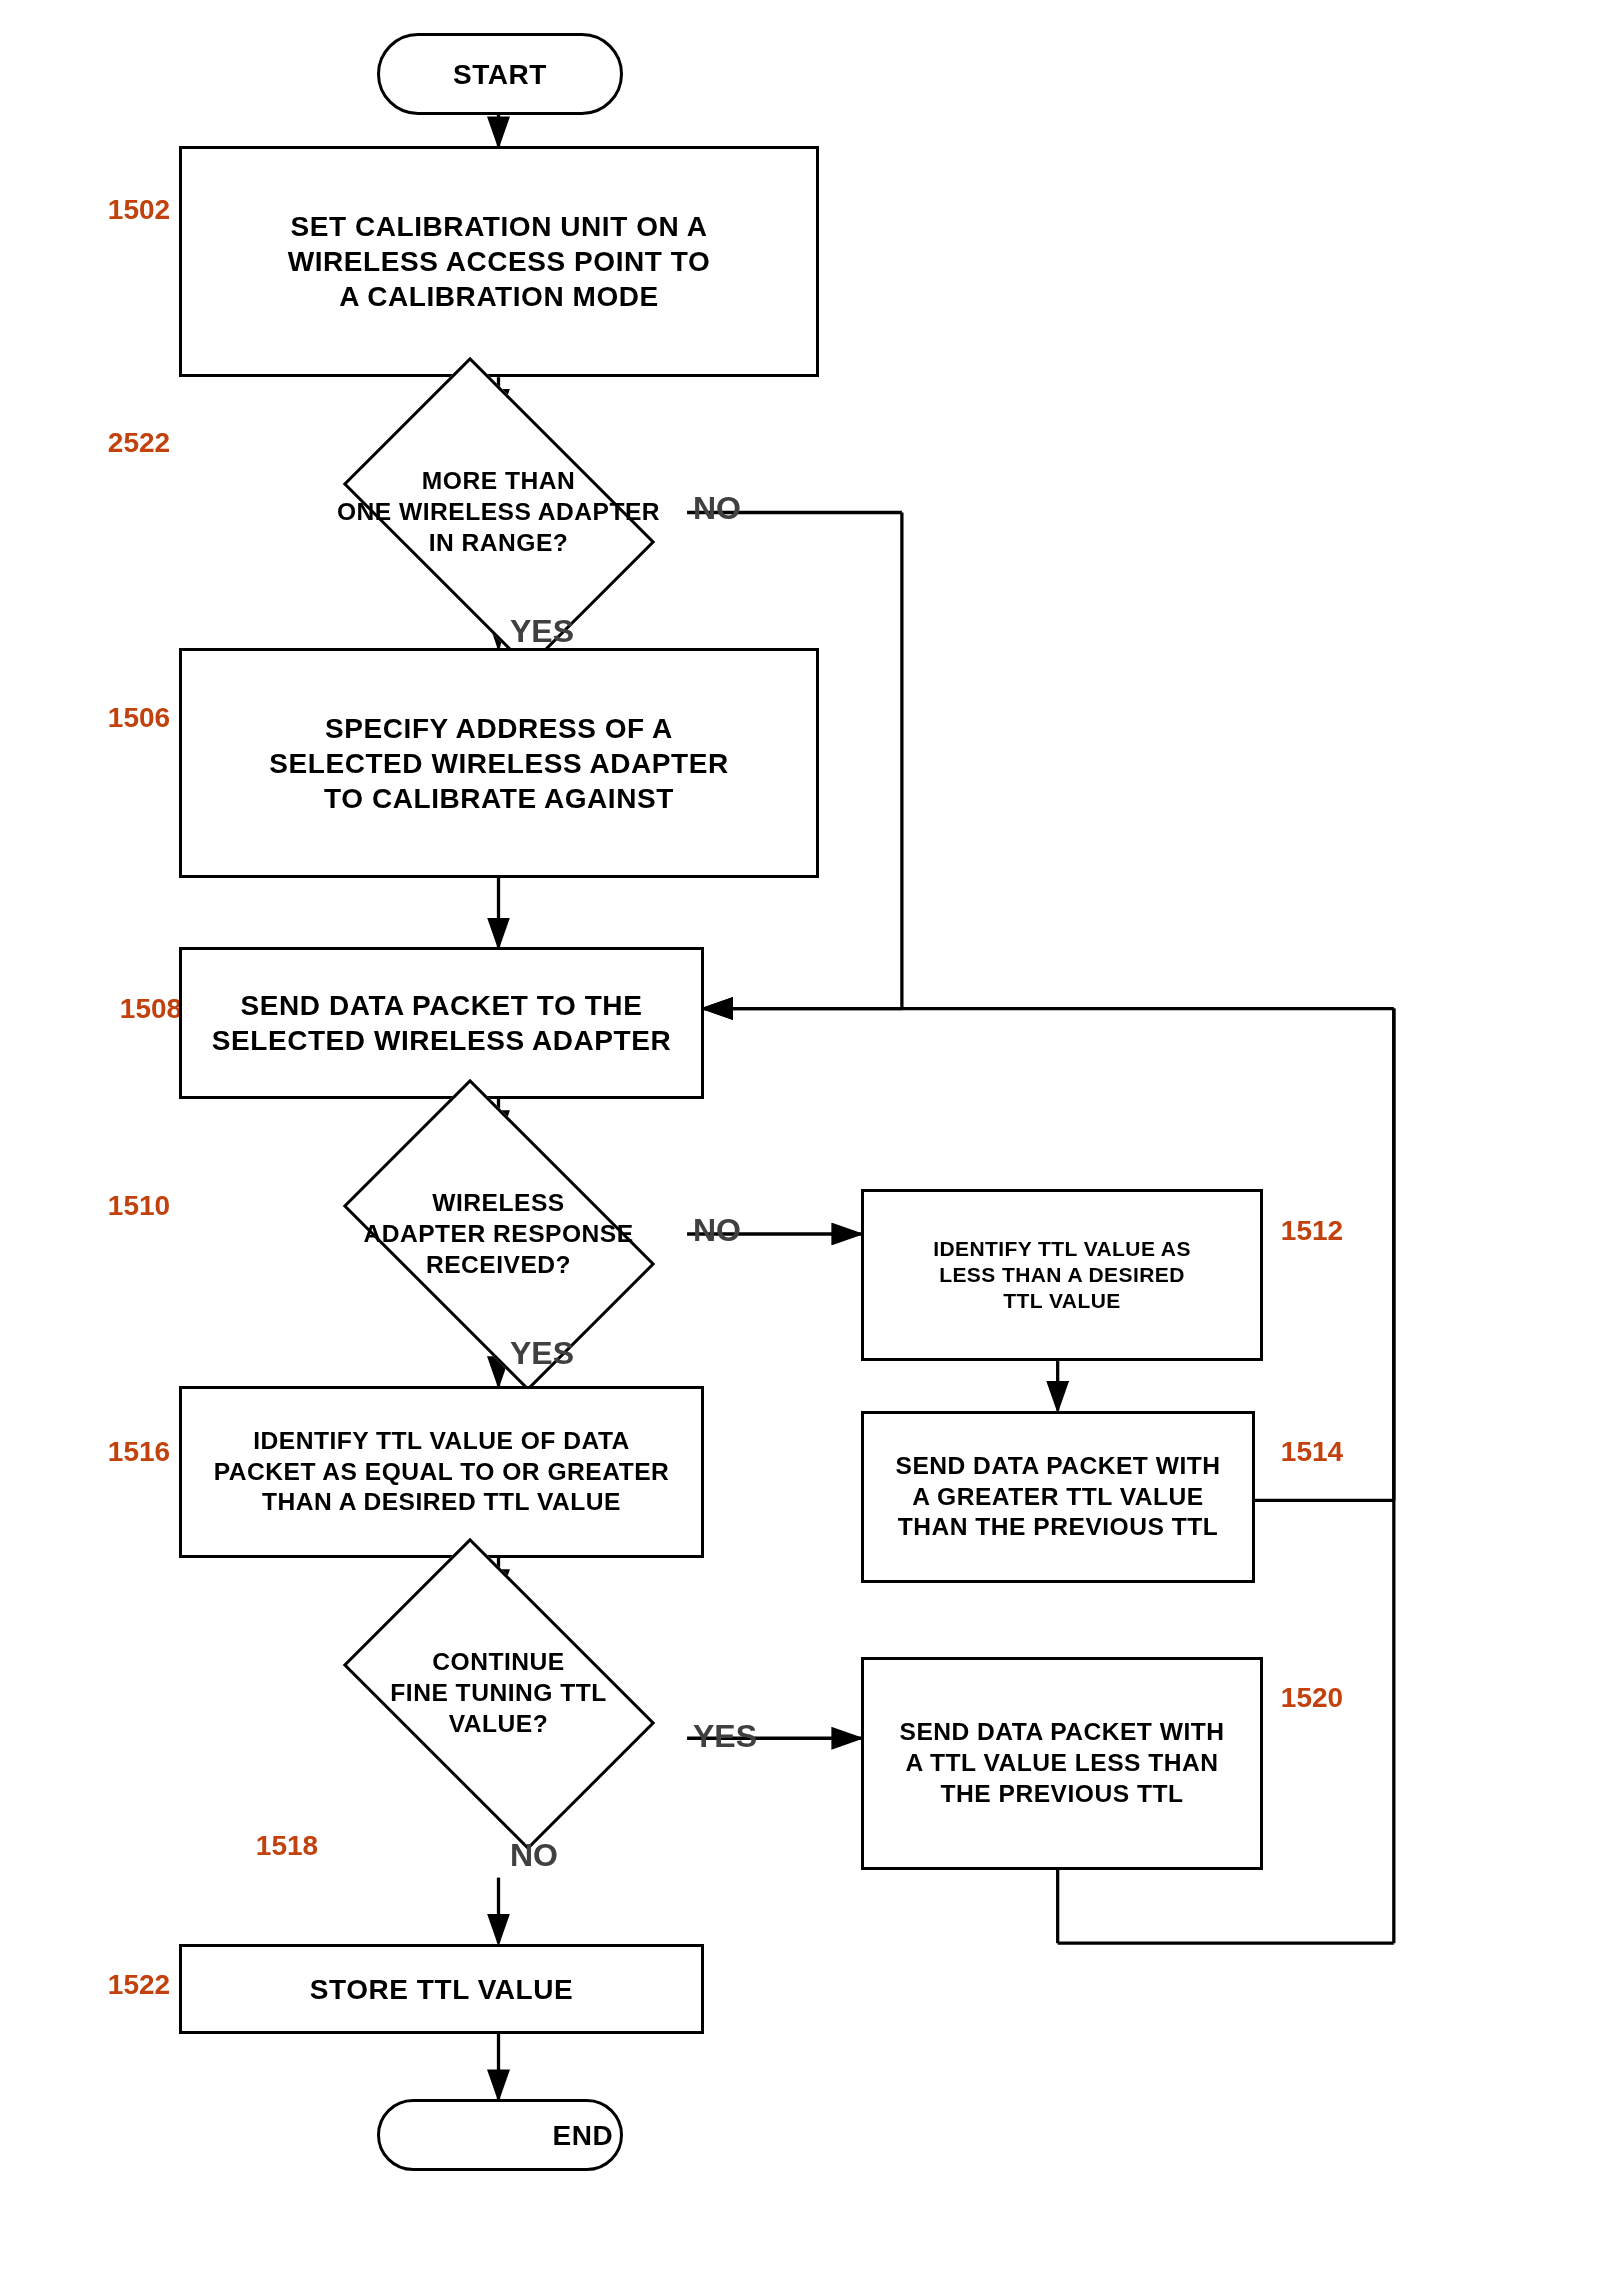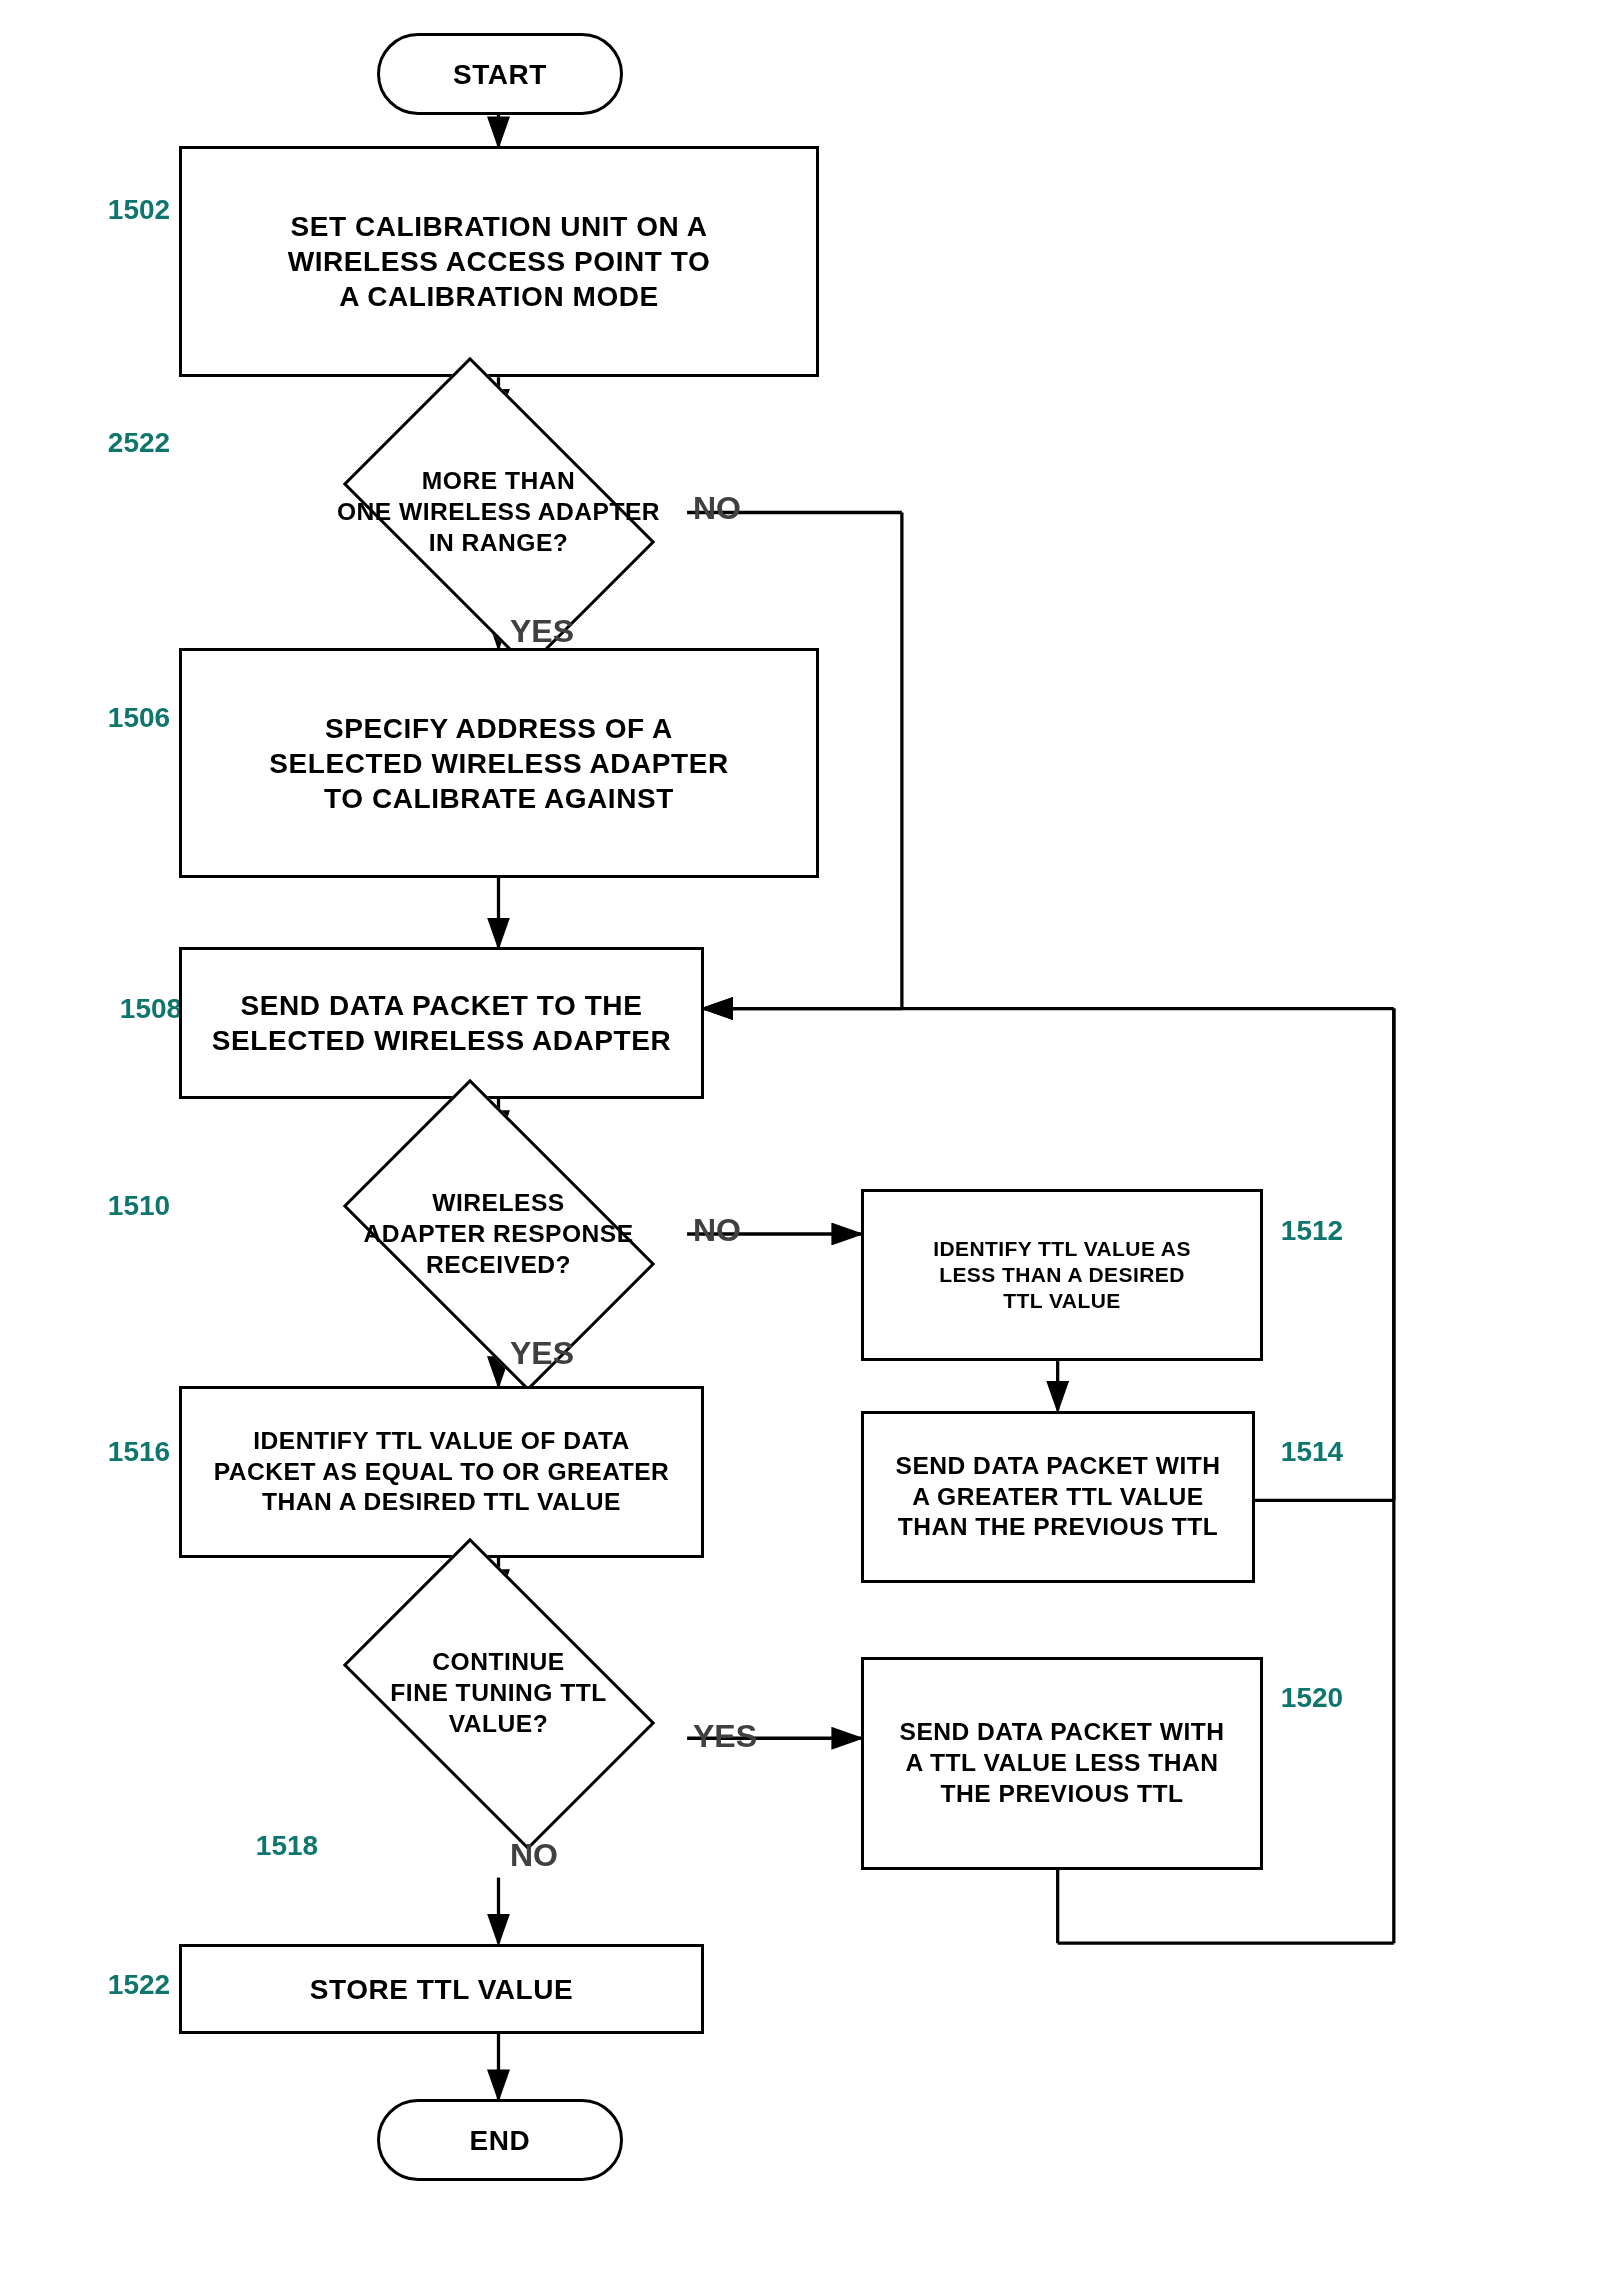--- a/index.html
+++ b/index.html
@@ -60,21 +60,21 @@
       font-weight: bold;
       line-height: 1.25;
       letter-spacing: 0.02em;
       color: #000;
       padding: 6.6px;
     }
 
     .label-text {
       font-size: 28px;
       font-weight: bold;
-      color: #0f766e;
+      color: #c2410c;
     }
 
     
     .arrows-svg {
       position: absolute;
       top: 0;
       left: 0;
       width: 1607px;
       height: 2295px;
       pointer-events: none;
@@ -275,18 +275,18 @@
   </div>
 
   <div class="shape" style="left:90px; top:1968px; width:98px; height:33px;">
     <span class="label-text">1522</span>
   </div>
 
   <div class="shape rect" style="left:179px; top:1944px; width:525px; height:90px;">
     <span class="shape-text" style="white-space:pre-line;">STORE TTL VALUE</span>
   </div>
 
-  <div class="shape rounded-rect" style="left:377px; top:2099px; width:246px; height:82px;">
+  <div class="shape rounded-rect" style="left:377px; top:2099px; width:246px; height:72px;justify-content:flex-end;">
     <span class="shape-text">END</span>
   </div>
 
 </div>
 
 
 </body></html>

